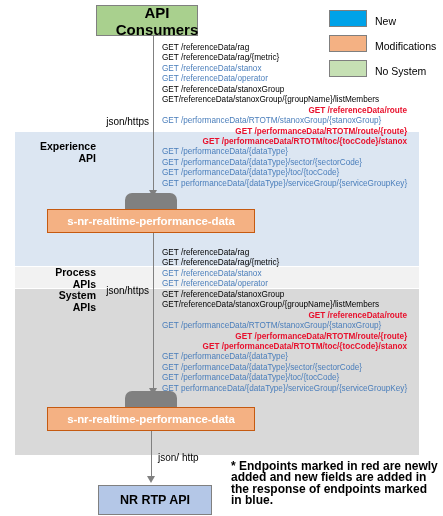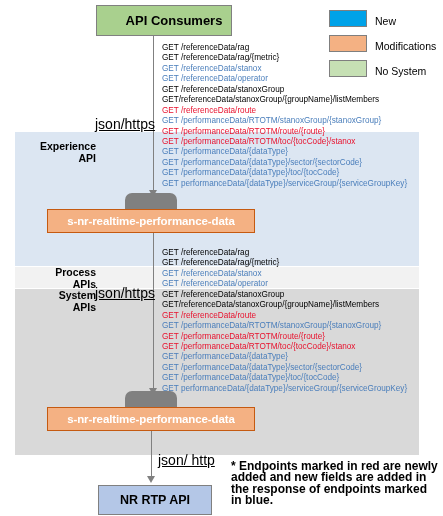--- a/index.html
+++ b/index.html
@@ -61,25 +61,25 @@
     display: flex;
     align-items: center;
     justify-content: center;
     font-weight: bold;
     color: #000000;
     text-align: center;
   }
   .box-consumers {
     left: 96px;
     top: 5px;
-    width: 136px;
+    width: 102px;
     height: 31px;
     background: #a9d08e;
     border: 1px solid #808080;
-    font-size: 13px;
+    font-size: 15px;
     padding-left: 20px;
   }
   .box-nrrtp {
     left: 98px;
     top: 485px;
     width: 114px;
     height: 30px;
     background: #b4c7e7;
     border: 1px solid #808080;
     font-size: 12.5px;
@@ -129,44 +129,43 @@
     border-right: 4.5px solid transparent;
     border-top: 7px solid #808080;
   }
   .arrow-consumer { left: 149px; top: 190px; }
   .arrow-mid      { left: 149px; top: 388px; }
   .arrow-bottom   { left: 147px; top: 476px; }
 
   
   .proto-label {
     position: absolute;
-    font-size: 14px;
+    font-size: 10px;
     color: #000000;
     white-space: nowrap;
     text-align: right;
-    text-decoration: underline;
   }
   .proto-1 { left: 95px;  top: 116px; width: 54px; }
   .proto-2 { left: 95px;  top: 285px; width: 54px; }
   .proto-3 { left: 158px; top: 452px; width: 60px; text-align: left; }
 
   
   .endpoint-list {
     position: absolute;
     font-size: 8.2px;
     line-height: 10.45px;
     white-space: nowrap;
     color: #000000;
   }
   .list-top    { left: 162px; top: 43px; }
   .list-bottom { left: 162px; top: 248px; }
   .endpoint { height: 10.45px; }
   .ep-black { color: #000000; }
   .ep-blue  { color: #4a7ebb; }
-  .ep-red   { color: #e8112d; font-weight: normal; }
+  .ep-red   { color: #e8112d; font-weight: bold; text-align: right; }
 
   
   .legend {
     position: absolute;
     left: 329px;
     top: 5px;
     width: 114px;
   }
   .legend-row {
     display: flex;

